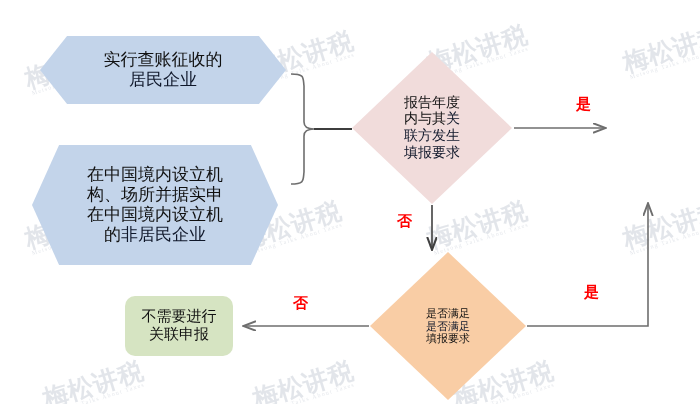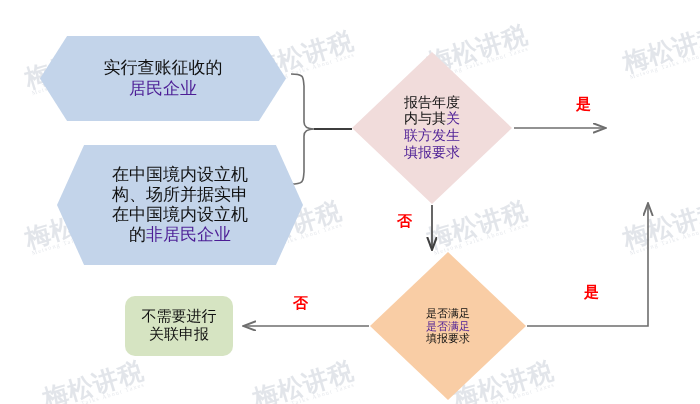--- a/index.html
+++ b/index.html
@@ -54,30 +54,30 @@
     justify-content:center;
     text-align:center;
     z-index:10;
     box-sizing:border-box;
   }
   .node .txt{
     line-height:1.18;
     white-space:pre-line;
     color:#111111;
   }
-  .red{color:#4c1d95;}
+  .red{color:#0f172a;}
 
   .hex{
     background:#c3d4ea;
     clip-path:polygon(11% 0%,89% 0%,100% 50%,89% 100%,11% 100%,0% 50%);
   }
-  #hex-resident{ left:40px; top:36px; width:246px; height:85px; }
+  #hex-resident{ left:40px; top:36px; width:246px; height:68px; }
   #hex-resident .txt{ font-size:17px; }
 
-  #hex-nonresident{ left:57px; top:145px; width:246px; height:120px; }
+  #hex-nonresident{ left:32px; top:145px; width:246px; height:120px; }
   #hex-nonresident .txt{ font-size:17px; }
 
   .diamond{
     clip-path:polygon(50% 0%,100% 50%,50% 100%,0% 50%);
   }
   #diamond-related{
     left:352px; top:52px; width:160px; height:152px;
     background:#f1dcdb;
   }
   #diamond-related .txt{ font-size:14px; }

